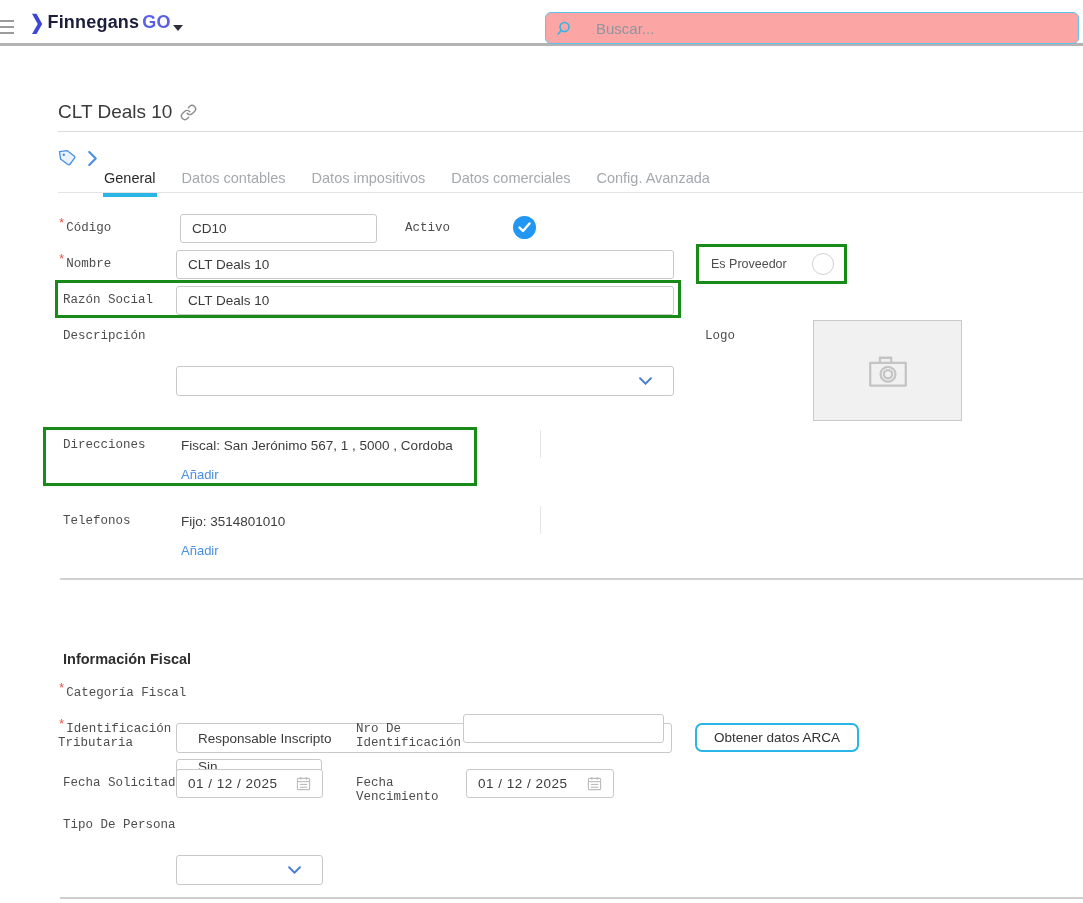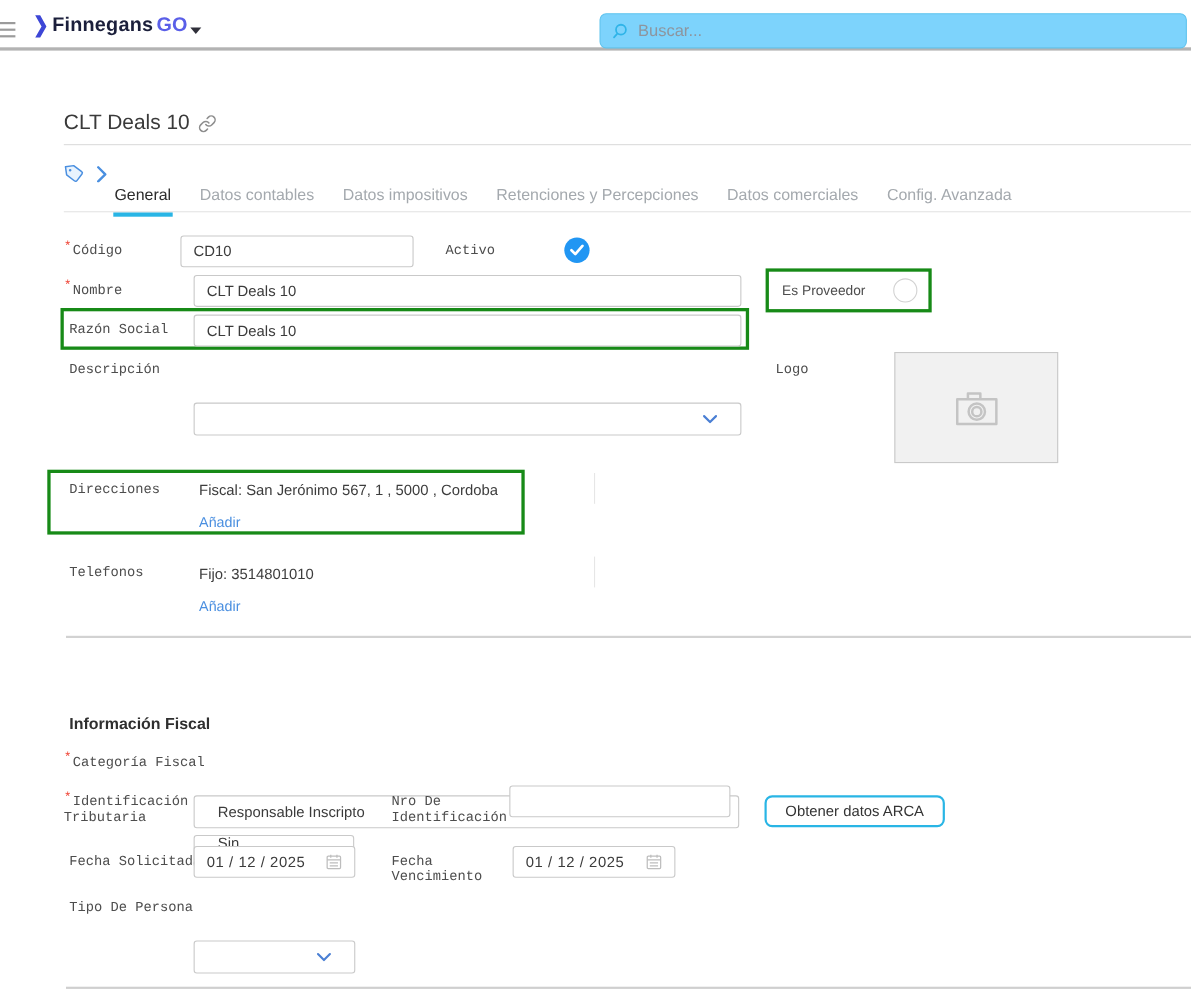--- a/index.html
+++ b/index.html
@@ -14,21 +14,21 @@
   .brand { position:absolute; left:30px; top:12px; display:flex; align-items:center; gap:2px;
            font-size:18px; font-weight:700; letter-spacing:.2px; cursor:pointer; }
   .brand .mark { color:#3d46d6; font-weight:900; font-size:17px; margin-right:1px; transform:scaleY(1.15); }
   .brand .name { color:#1b1f3b; }
   .brand .suffix { color:#5a5fe8; margin-left:1px; }
   .brand-caret { position:absolute; left:173px; top:25px; width:0; height:0;
                  border-left:5px solid transparent; border-right:5px solid transparent;
                  border-top:6px solid #2f2f3a; cursor:pointer; }
   .search { position:absolute; left:545px; top:12px; width:534px; height:32px;
             border:1.5px solid #5fc3ee; border-radius:6px; display:flex; align-items:center;
-            padding:0 10px; gap:8px; background:#7dd3fc; }
+            padding:0 10px; gap:24px; background:#fca5a5; }
   .search input { border:none; outline:none; flex:1; font-size:15px; color:#444;
                   font-family:"Liberation Sans", sans-serif; background:transparent; }
   .search input::placeholder { color:#8d959e; }
 
   
   .page-title { position:absolute; left:58px; top:101px; font-size:19px; color:#3a3a3a;
                 display:flex; align-items:center; gap:8px; }
   .rule { position:absolute; background:#dcdcdc; }
   .crumb-icons { position:absolute; left:59px; top:149px; display:flex; align-items:center; gap:10px; }
   .tabs { position:absolute; left:58px; top:170px; display:flex; gap:24px;margin-left:45px; }
@@ -105,30 +105,29 @@
   </svg>
   <svg width="11" height="15" viewBox="0 0 10 14" fill="none" stroke="#4a8fe0" stroke-width="2" stroke-linecap="round" stroke-linejoin="round">
     <polyline points="2,1 8,7 2,13"></polyline>
   </svg>
 </div>
 
 <div class="tabs">
   <div class="tab active">General</div>
   <div class="tab">Datos contables</div>
   <div class="tab">Datos impositivos</div>
-  <div class="tab">Retenciones y Percepciones</div>
   <div class="tab">Datos comerciales</div>
   <div class="tab">Config. Avanzada</div>
 </div>
 <div class="tabs-rule"></div>
 
 <div class="lbl" style="left:58px; top:221px;">
   <span class="star">*</span><span>Código</span>
 </div>
-<input class="tin" style="left: 164px; top: 214px; width: 212px;" value="CD10">
+<input class="tin" style="left: 180px; top: 214px; width: 197px;" value="CD10">
 <div class="lbl" style="left:405px; top:221px;">Activo</div>
 <div class="check-on" style="left:513px; top:216px;">
   <svg width="13" height="11" viewBox="0 0 13 11" fill="none" stroke="#fff" stroke-width="2.4" stroke-linecap="round" stroke-linejoin="round">
     <polyline points="1.5,5.5 5,9 11.5,1.5"></polyline>
   </svg>
 </div>
 
 <div class="lbl" style="left:58px; top:257px;">
   <span class="star">*</span><span>Nombre</span>
 </div>

